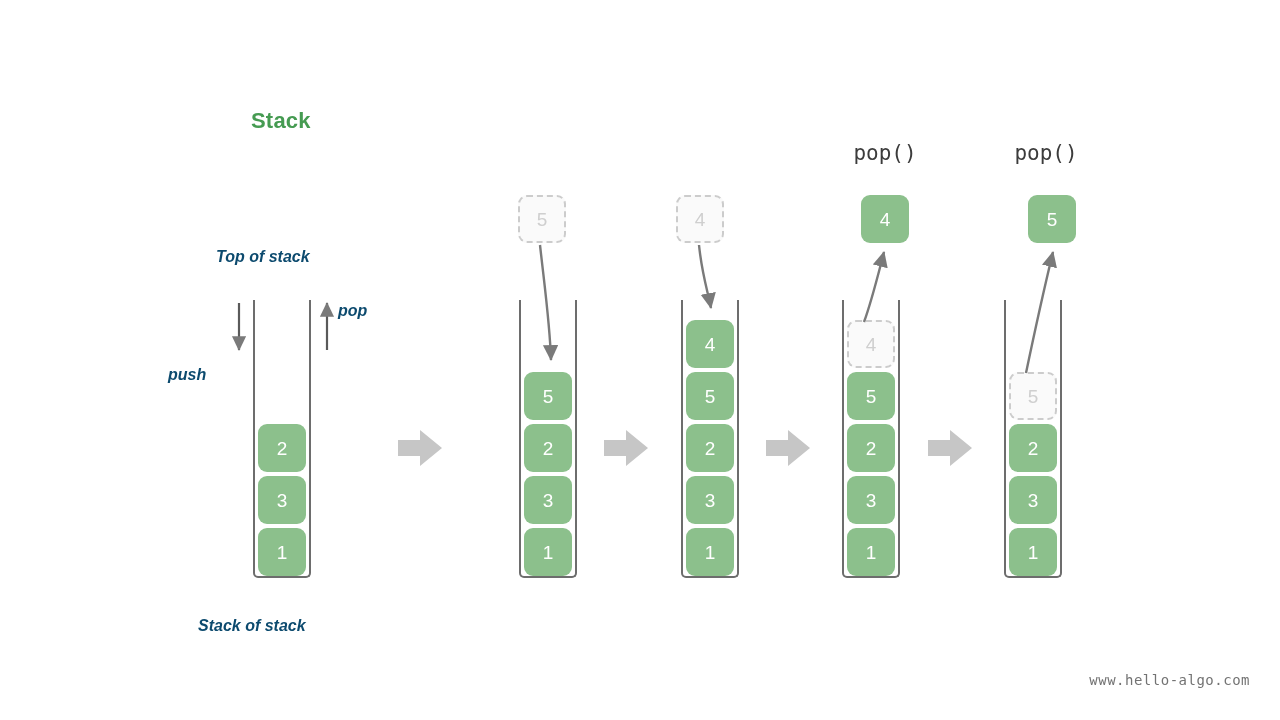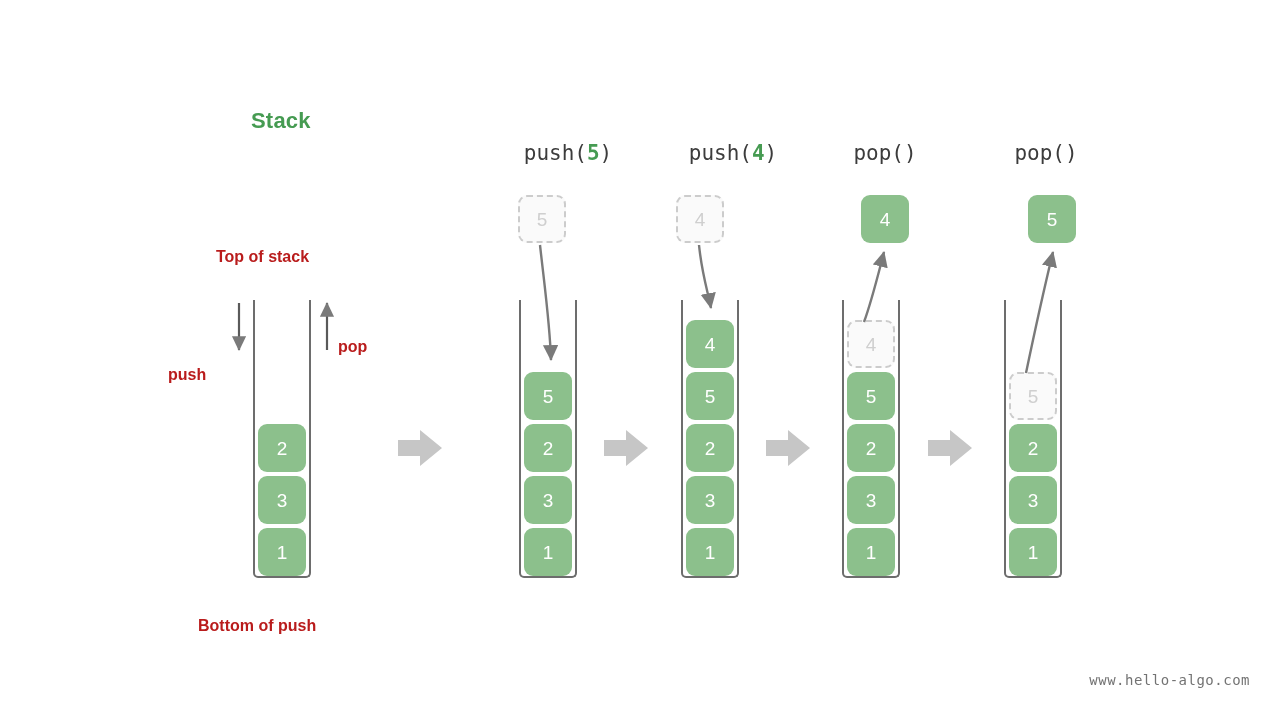--- a/index.html
+++ b/index.html
@@ -30,27 +30,28 @@
     font-size: 22px;
     font-weight: bold;
     color: #469b52;
     letter-spacing: 0.2px;
     white-space: nowrap;
   }
   .label-bold {
     position: absolute;
     font-size: 16px;
     font-weight: bold;
-    color: #b91c1c;
-    white-space: nowrap;
+    color: #0c4a6e;
+    white-space: nowrap;
+    font-style: italic;
   }
   .top-label  { left: 216px; top: 248px; }
   .bot-label  { left: 198px; top: 617px; }
   .push-label { left: 168px; top: 322px; margin-top: 44px; }
-  .pop-label  { left: 338px; top: 338px; text-align: right; }
+  .pop-label  { left: 338px; top: 302px; text-align: right; }
 
   .op-label {
     position: absolute;
     top: 141px;
     font-family: "DejaVu Sans Mono", "Liberation Mono", monospace;
     font-size: 21px;
     color: #3c3c3c;
     white-space: nowrap;
     text-align: center;
     width: 200px;
@@ -115,42 +116,36 @@
   }
 </style>
 </head>
 <body>
 
 <div class="canvas">
 
   <div class="title">Stack</div>
 
   <div class="label-bold top-label">Top of stack</div>
-  <div class="label-bold bot-label">Bottom of push</div>
+  <div class="label-bold bot-label">Stack of stack</div>
   <div class="label-bold push-label">push</div>
   <div class="label-bold pop-label">pop</div>
 
   <div class="container-u" style="left:253px; top:300px;"></div>
   <div class="cell filled" style="left:258px; top:424px;">2</div>
   <div class="cell filled" style="left:258px; top:476px;">3</div>
   <div class="cell filled" style="left:258px; top:528px;">1</div>
 
-  <div class="op-label" style="left:568px;">
-    <span>push(</span><span class="arg">5</span><span>)</span>
-  </div>
   <div class="cell ghost" style="left:518px; top:195px;">5</div>
   <div class="container-u" style="left:519px; top:300px;"></div>
   <div class="cell filled" style="left:524px; top:372px;">5</div>
   <div class="cell filled" style="left:524px; top:424px;">2</div>
   <div class="cell filled" style="left:524px; top:476px;">3</div>
   <div class="cell filled" style="left:524px; top:528px;">1</div>
 
-  <div class="op-label" style="left:733px;">
-    <span>push(</span><span class="arg">4</span><span>)</span>
-  </div>
   <div class="cell ghost" style="left:676px; top:195px;">4</div>
   <div class="container-u" style="left:681px; top:300px;"></div>
   <div class="cell filled" style="left:686px; top:320px;">4</div>
   <div class="cell filled" style="left:686px; top:372px;">5</div>
   <div class="cell filled" style="left:686px; top:424px;">2</div>
   <div class="cell filled" style="left:686px; top:476px;">3</div>
   <div class="cell filled" style="left:686px; top:528px;">1</div>
 
   <div class="op-label" style="left:885px;">
     <span>pop()</span><span class="arg"></span><span></span>

